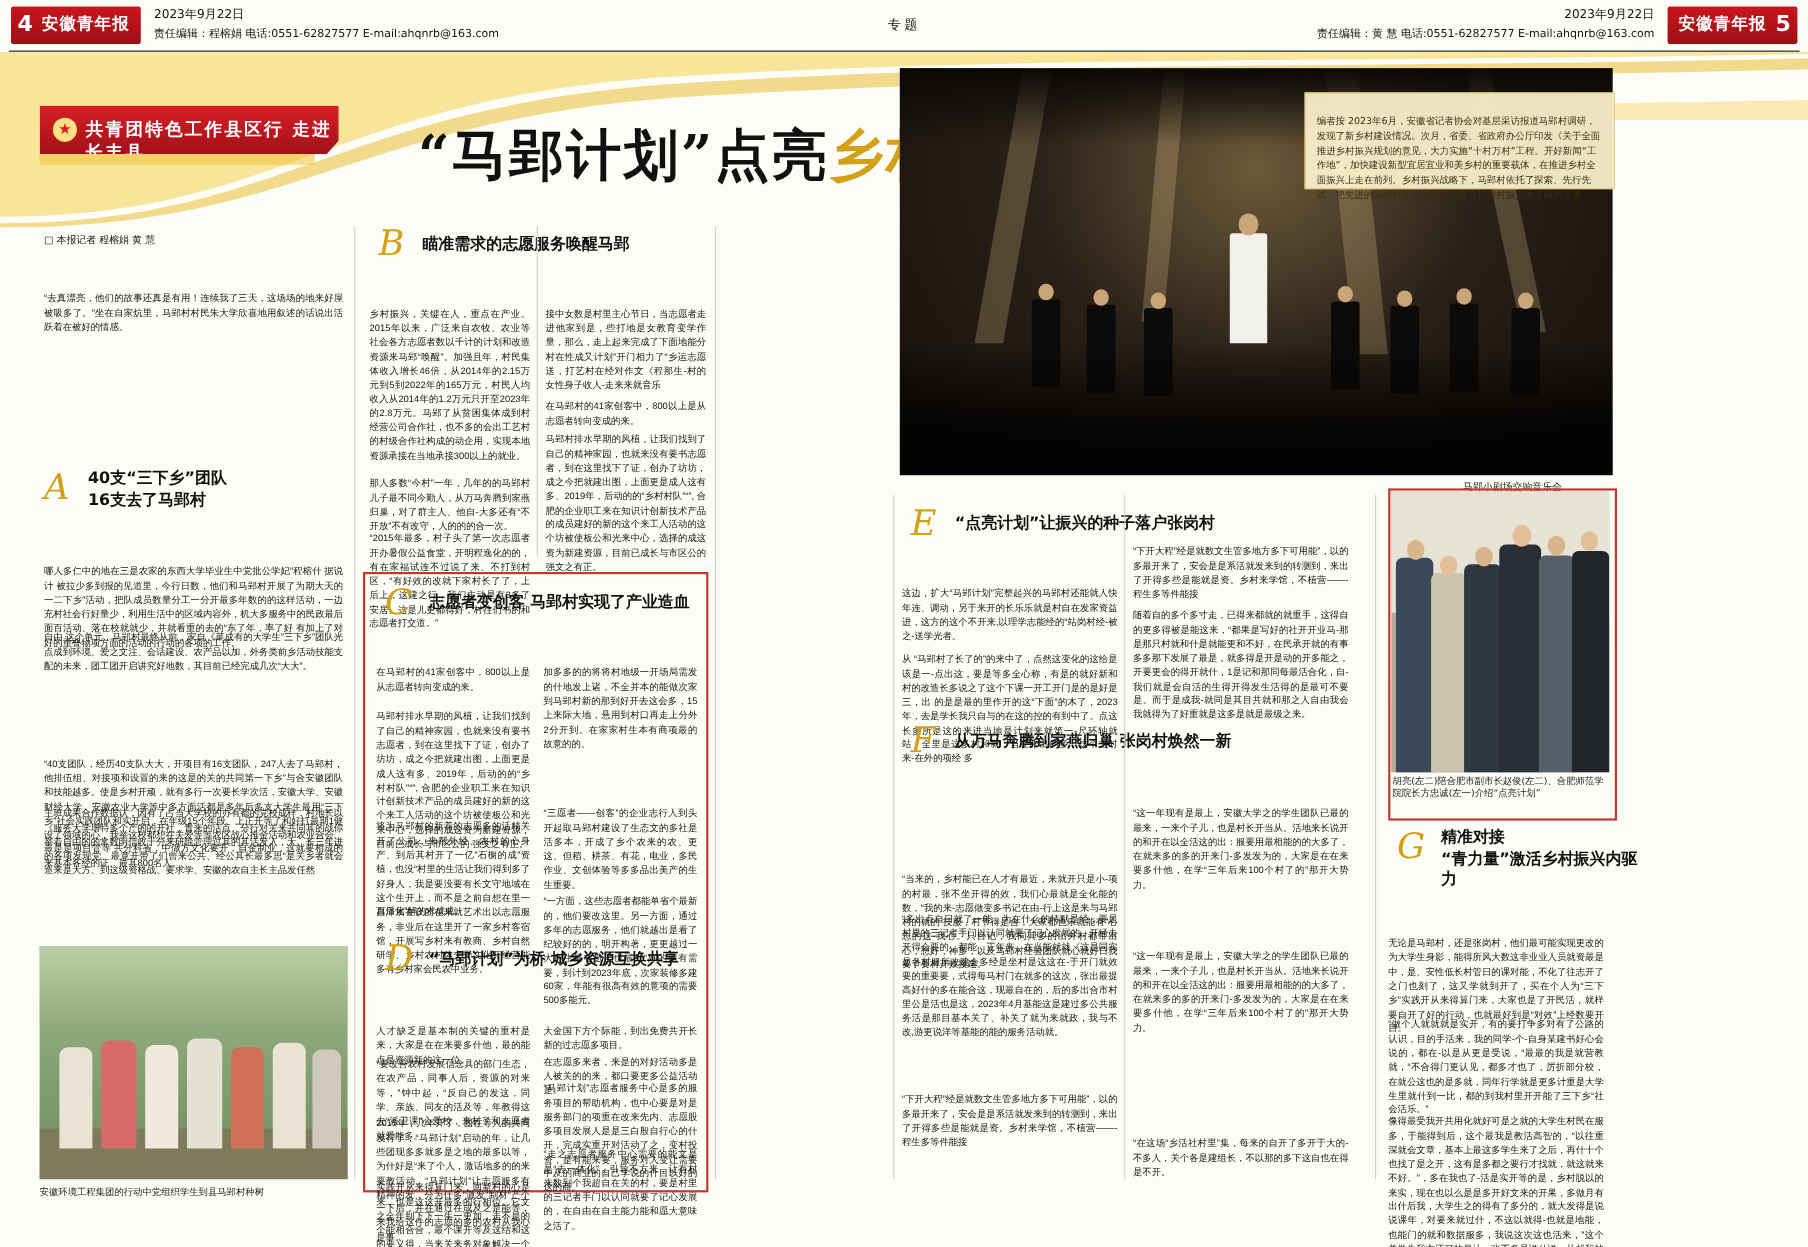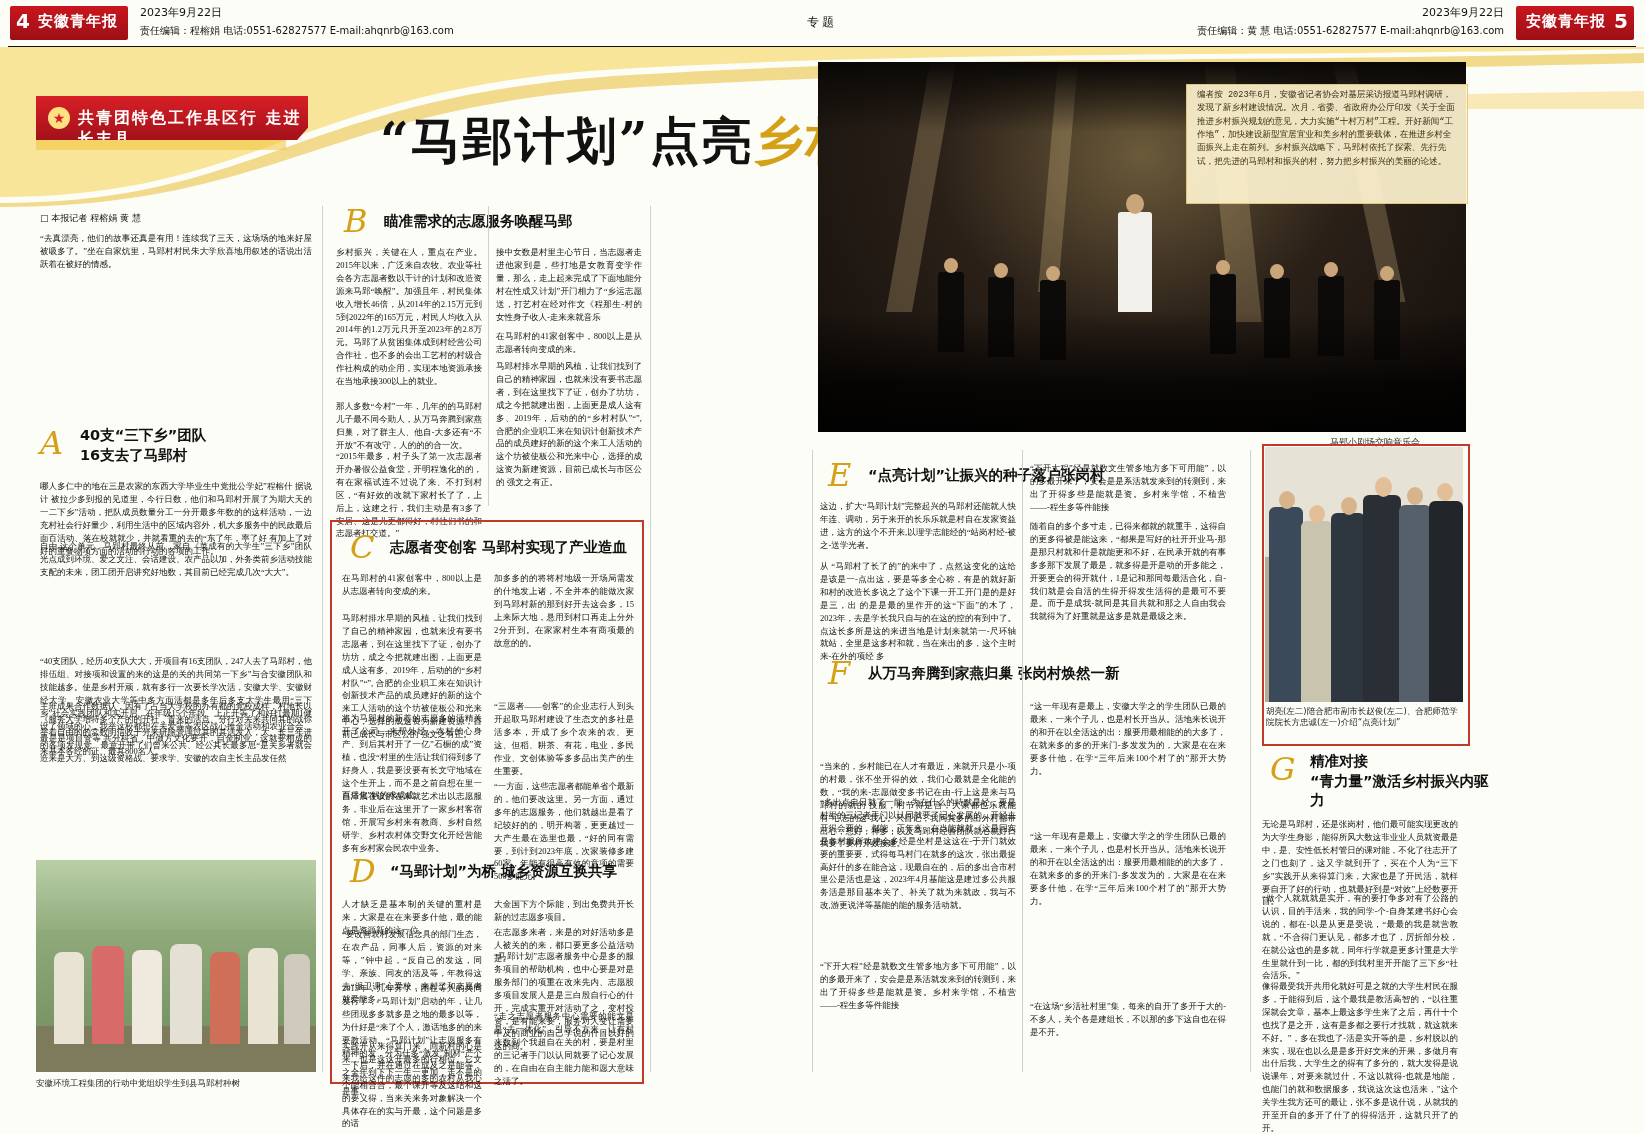--- a/index.html
+++ b/index.html
@@ -45,25 +45,25 @@
   .concert .musician{position:absolute;background:#0d0b09;border-radius:3px 3px 0 0;}
   .concert .head{position:absolute;background:#caa57a;border-radius:50%;}
   .visitbox{position:absolute;left:1262px;top:444px;width:204px;height:298px;border:2px solid #c0392b;}
   .visitphoto{position:absolute;left:1265px;top:447px;width:198px;height:255px;background:linear-gradient(180deg,#cdbda4,#8a7f6e);overflow:hidden;}
   .vp-person{position:absolute;border-radius:6px 6px 0 0;}
   .vcap{position:absolute;left:1266px;top:706px;width:196px;font-size:8.5px;line-height:1.35;color:#222;}
   
   .kids{left:36px;top:860px;width:280px;height:212px;background:linear-gradient(180deg,#9fb98a,#6f8a5c);overflow:hidden;}
   .kidcap{position:absolute;left:36px;top:1078px;width:290px;font-size:8.5px;color:#222;}
   
-  .editnote{position:absolute;left:1186px;top:84px;width:282px;height:120px;background:rgba(255,244,208,.92);border:1px solid #e0c878;
-    padding:4px 10px;box-sizing:border-box;font-size:8.6px;line-height:1.55;color:#3a2f15;font-family:Liberation Mono, monospace;}
+  .editnote{position:absolute;left:1186px;top:84px;width:282px;height:88px;background:rgba(255,244,208,.92);border:1px solid #e0c878;
+    padding:20px 10px;box-sizing:border-box;font-size:8.6px;line-height:1.55;color:#3a2f15;}
   
   .col{position:absolute;font-size:8.5px;line-height:1.52;color:#111;text-align:justify;
-    font-family:Liberation Serif, serif;}
+    font-family:Liberation Sans, sans-serif;margin-top:33px;}
   .byline{position:absolute;font-size:9px;color:#111;}
   
   .sec{position:absolute;}
   .sec .letter{position:absolute;left:0;top:-6px;font-size:32px;color:#d4a017;font-family:"DejaVu Serif","Liberation Serif",serif;font-style:italic;}
   .sec .stitle{position:absolute;left:40px;top:4px;font-size:14.5px;font-weight:bold;color:#111;white-space:nowrap;}
   .sec .stitle.two{top:-4px;line-height:1.35;white-space:normal;width:210px;}
   
   .boxart{position:absolute;left:330px;top:520px;width:310px;height:560px;border:2px solid #c0392b;}
   .vline{position:absolute;width:1px;background:#cfcfcf;}
   .photo-grid-person{position:absolute;background:#3b3b3b;}

